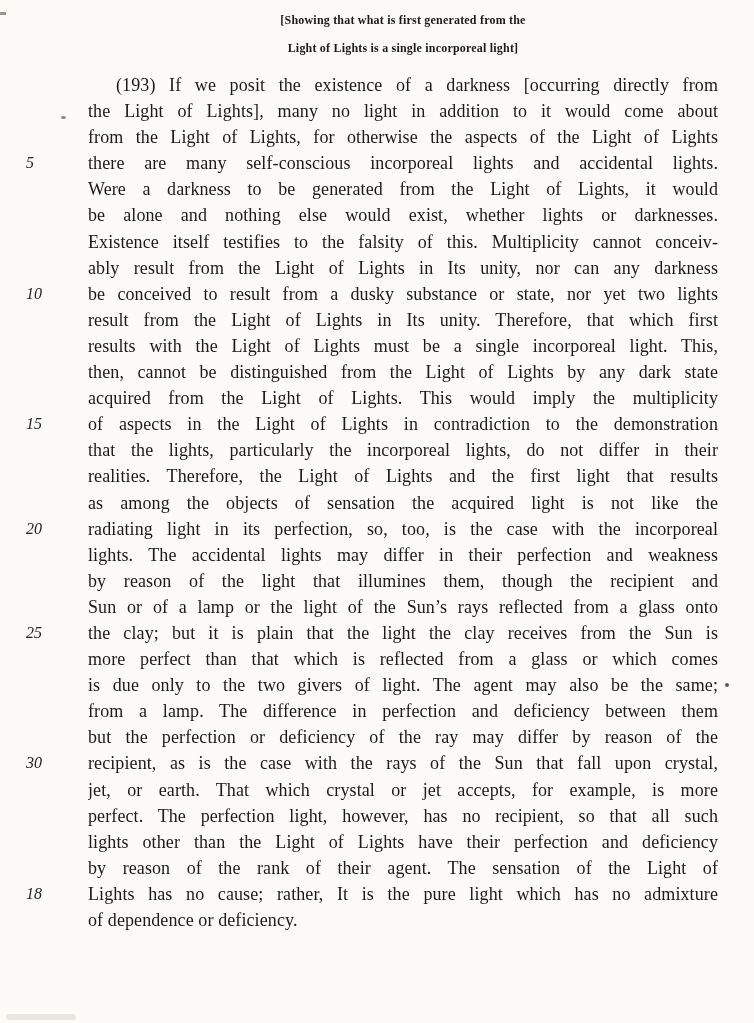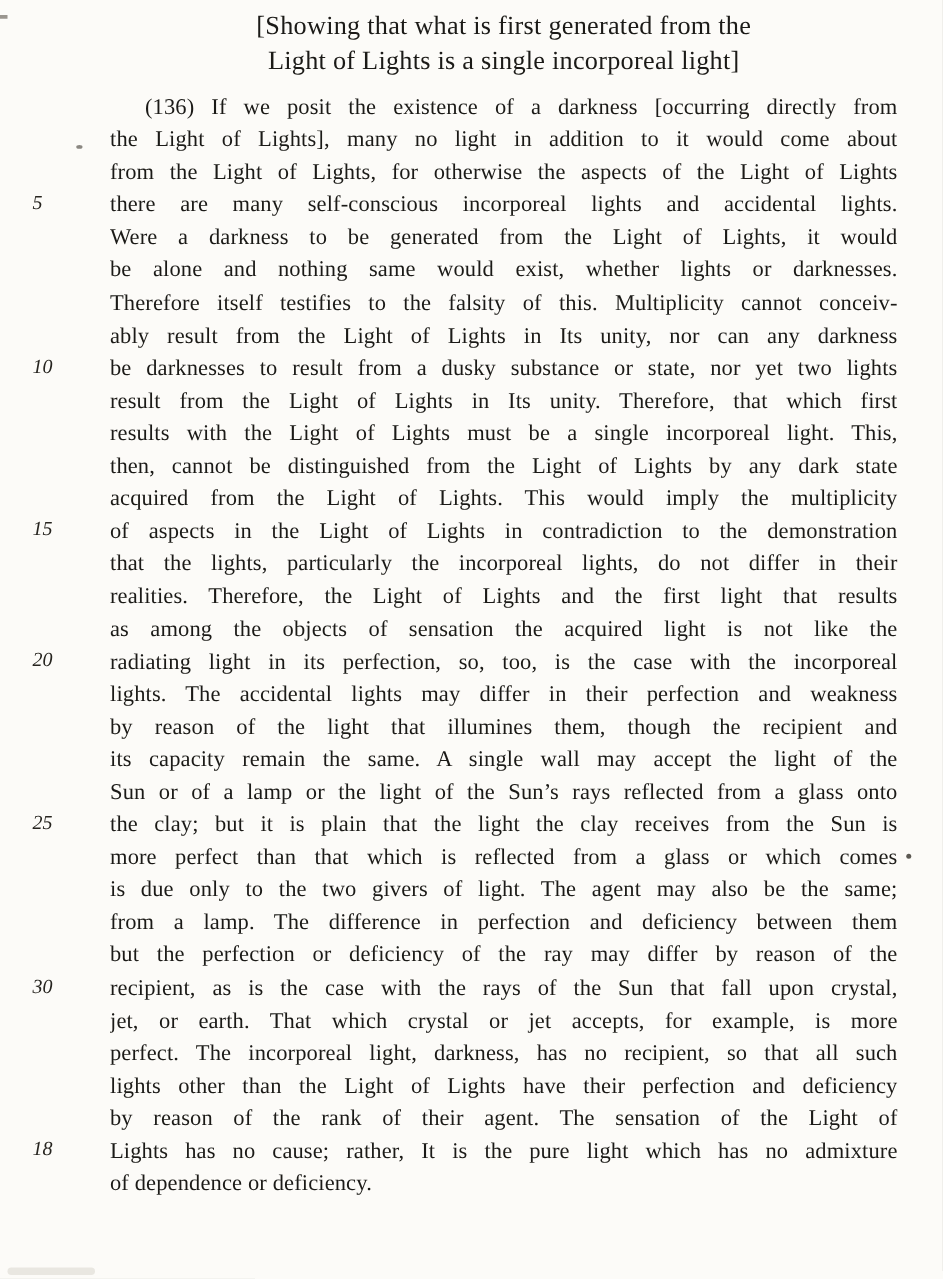--- a/index.html
+++ b/index.html
@@ -14,23 +14,24 @@
     margin: 0 auto;
     background: #fcfbf8;
     color: #1b1a17;
     font-family: "Liberation Serif", "DejaVu Serif", serif;
     overflow: hidden;
   }
   .heading {
     margin: 6px 0 0 88px;
     width: 630px;
     text-align: center;
-    font-size: 21px;
+    font-size: 12px;
     line-height: 28px;
     letter-spacing: 0.2px;
+    font-weight: bold;
   }
   .heading div { white-space: nowrap; }
   .body-block {
     margin-top: 10px;
   }
   .row {
     display: flex;
     height: 26.1px;
     line-height: 26.1px;
     font-size: 18px;
@@ -76,53 +77,53 @@
 <div class="page">
 
   <div class="heading">
     <div>[Showing that what is first generated from the</div>
     <div>Light of Lights is a single incorporeal light]</div>
   </div>
 
   <div class="body-block">
     <div class="row">
         <span class="gutter"></span>
-        <span class="txt indent">(136)  If we posit the existence of a darkness [occurring directly from</span>
+        <span class="txt indent">(193)  If we posit the existence of a darkness [occurring directly from</span>
       </div>
     <div class="row">
         <span class="gutter"></span>
         <span class="txt">the Light of Lights], many no light in addition to it would come about</span>
       </div>
     <div class="row">
         <span class="gutter"></span>
         <span class="txt">from the Light of Lights, for otherwise the aspects of the Light of Lights</span>
       </div>
     <div class="row">
         <span class="gutter">5</span>
         <span class="txt">there are many self-conscious incorporeal lights and accidental lights.</span>
       </div>
     <div class="row">
         <span class="gutter"></span>
         <span class="txt">Were a darkness to be generated from the Light of Lights, it would</span>
       </div>
     <div class="row">
         <span class="gutter"></span>
-        <span class="txt">be alone and nothing same would exist, whether lights or darknesses.</span>
-      </div>
-    <div class="row">
-        <span class="gutter"></span>
-        <span class="txt">Therefore itself testifies to the falsity of this. Multiplicity cannot conceiv-</span>
+        <span class="txt">be alone and nothing else would exist, whether lights or darknesses.</span>
+      </div>
+    <div class="row">
+        <span class="gutter"></span>
+        <span class="txt">Existence itself testifies to the falsity of this. Multiplicity cannot conceiv-</span>
       </div>
     <div class="row">
         <span class="gutter"></span>
         <span class="txt">ably result from the Light of Lights in Its unity, nor can any darkness</span>
       </div>
     <div class="row">
         <span class="gutter">10</span>
-        <span class="txt">be darknesses to result from a dusky substance or state, nor yet two lights</span>
+        <span class="txt">be conceived to result from a dusky substance or state, nor yet two lights</span>
       </div>
     <div class="row">
         <span class="gutter"></span>
         <span class="txt">result from the Light of Lights in Its unity. Therefore, that which first</span>
       </div>
     <div class="row">
         <span class="gutter"></span>
         <span class="txt">results with the Light of Lights must be a single incorporeal light. This,</span>
       </div>
     <div class="row">
@@ -156,24 +157,20 @@
     <div class="row">
         <span class="gutter"></span>
         <span class="txt">lights. The accidental lights may differ in their perfection and weakness</span>
       </div>
     <div class="row">
         <span class="gutter"></span>
         <span class="txt">by reason of the light that illumines them, though the recipient and</span>
       </div>
     <div class="row">
         <span class="gutter"></span>
-        <span class="txt">its capacity remain the same. A single wall may accept the light of the</span>
-      </div>
-    <div class="row">
-        <span class="gutter"></span>
         <span class="txt">Sun or of a lamp or the light of the Sun’s rays reflected from a glass onto</span>
       </div>
     <div class="row">
         <span class="gutter">25</span>
         <span class="txt">the clay; but it is plain that the light the clay receives from the Sun is</span>
       </div>
     <div class="row">
         <span class="gutter"></span>
         <span class="txt">more perfect than that which is reflected from a glass or which comes</span>
       </div>
@@ -192,21 +189,21 @@
     <div class="row">
         <span class="gutter">30</span>
         <span class="txt">recipient, as is the case with the rays of the Sun that fall upon crystal,</span>
       </div>
     <div class="row">
         <span class="gutter"></span>
         <span class="txt">jet, or earth. That which crystal or jet accepts, for example, is more</span>
       </div>
     <div class="row">
         <span class="gutter"></span>
-        <span class="txt">perfect. The incorporeal light, darkness, has no recipient, so that all such</span>
+        <span class="txt">perfect. The perfection light, however, has no recipient, so that all such</span>
       </div>
     <div class="row">
         <span class="gutter"></span>
         <span class="txt">lights other than the Light of Lights have their perfection and deficiency</span>
       </div>
     <div class="row">
         <span class="gutter"></span>
         <span class="txt">by reason of the rank of their agent. The sensation of the Light of</span>
       </div>
     <div class="row">

